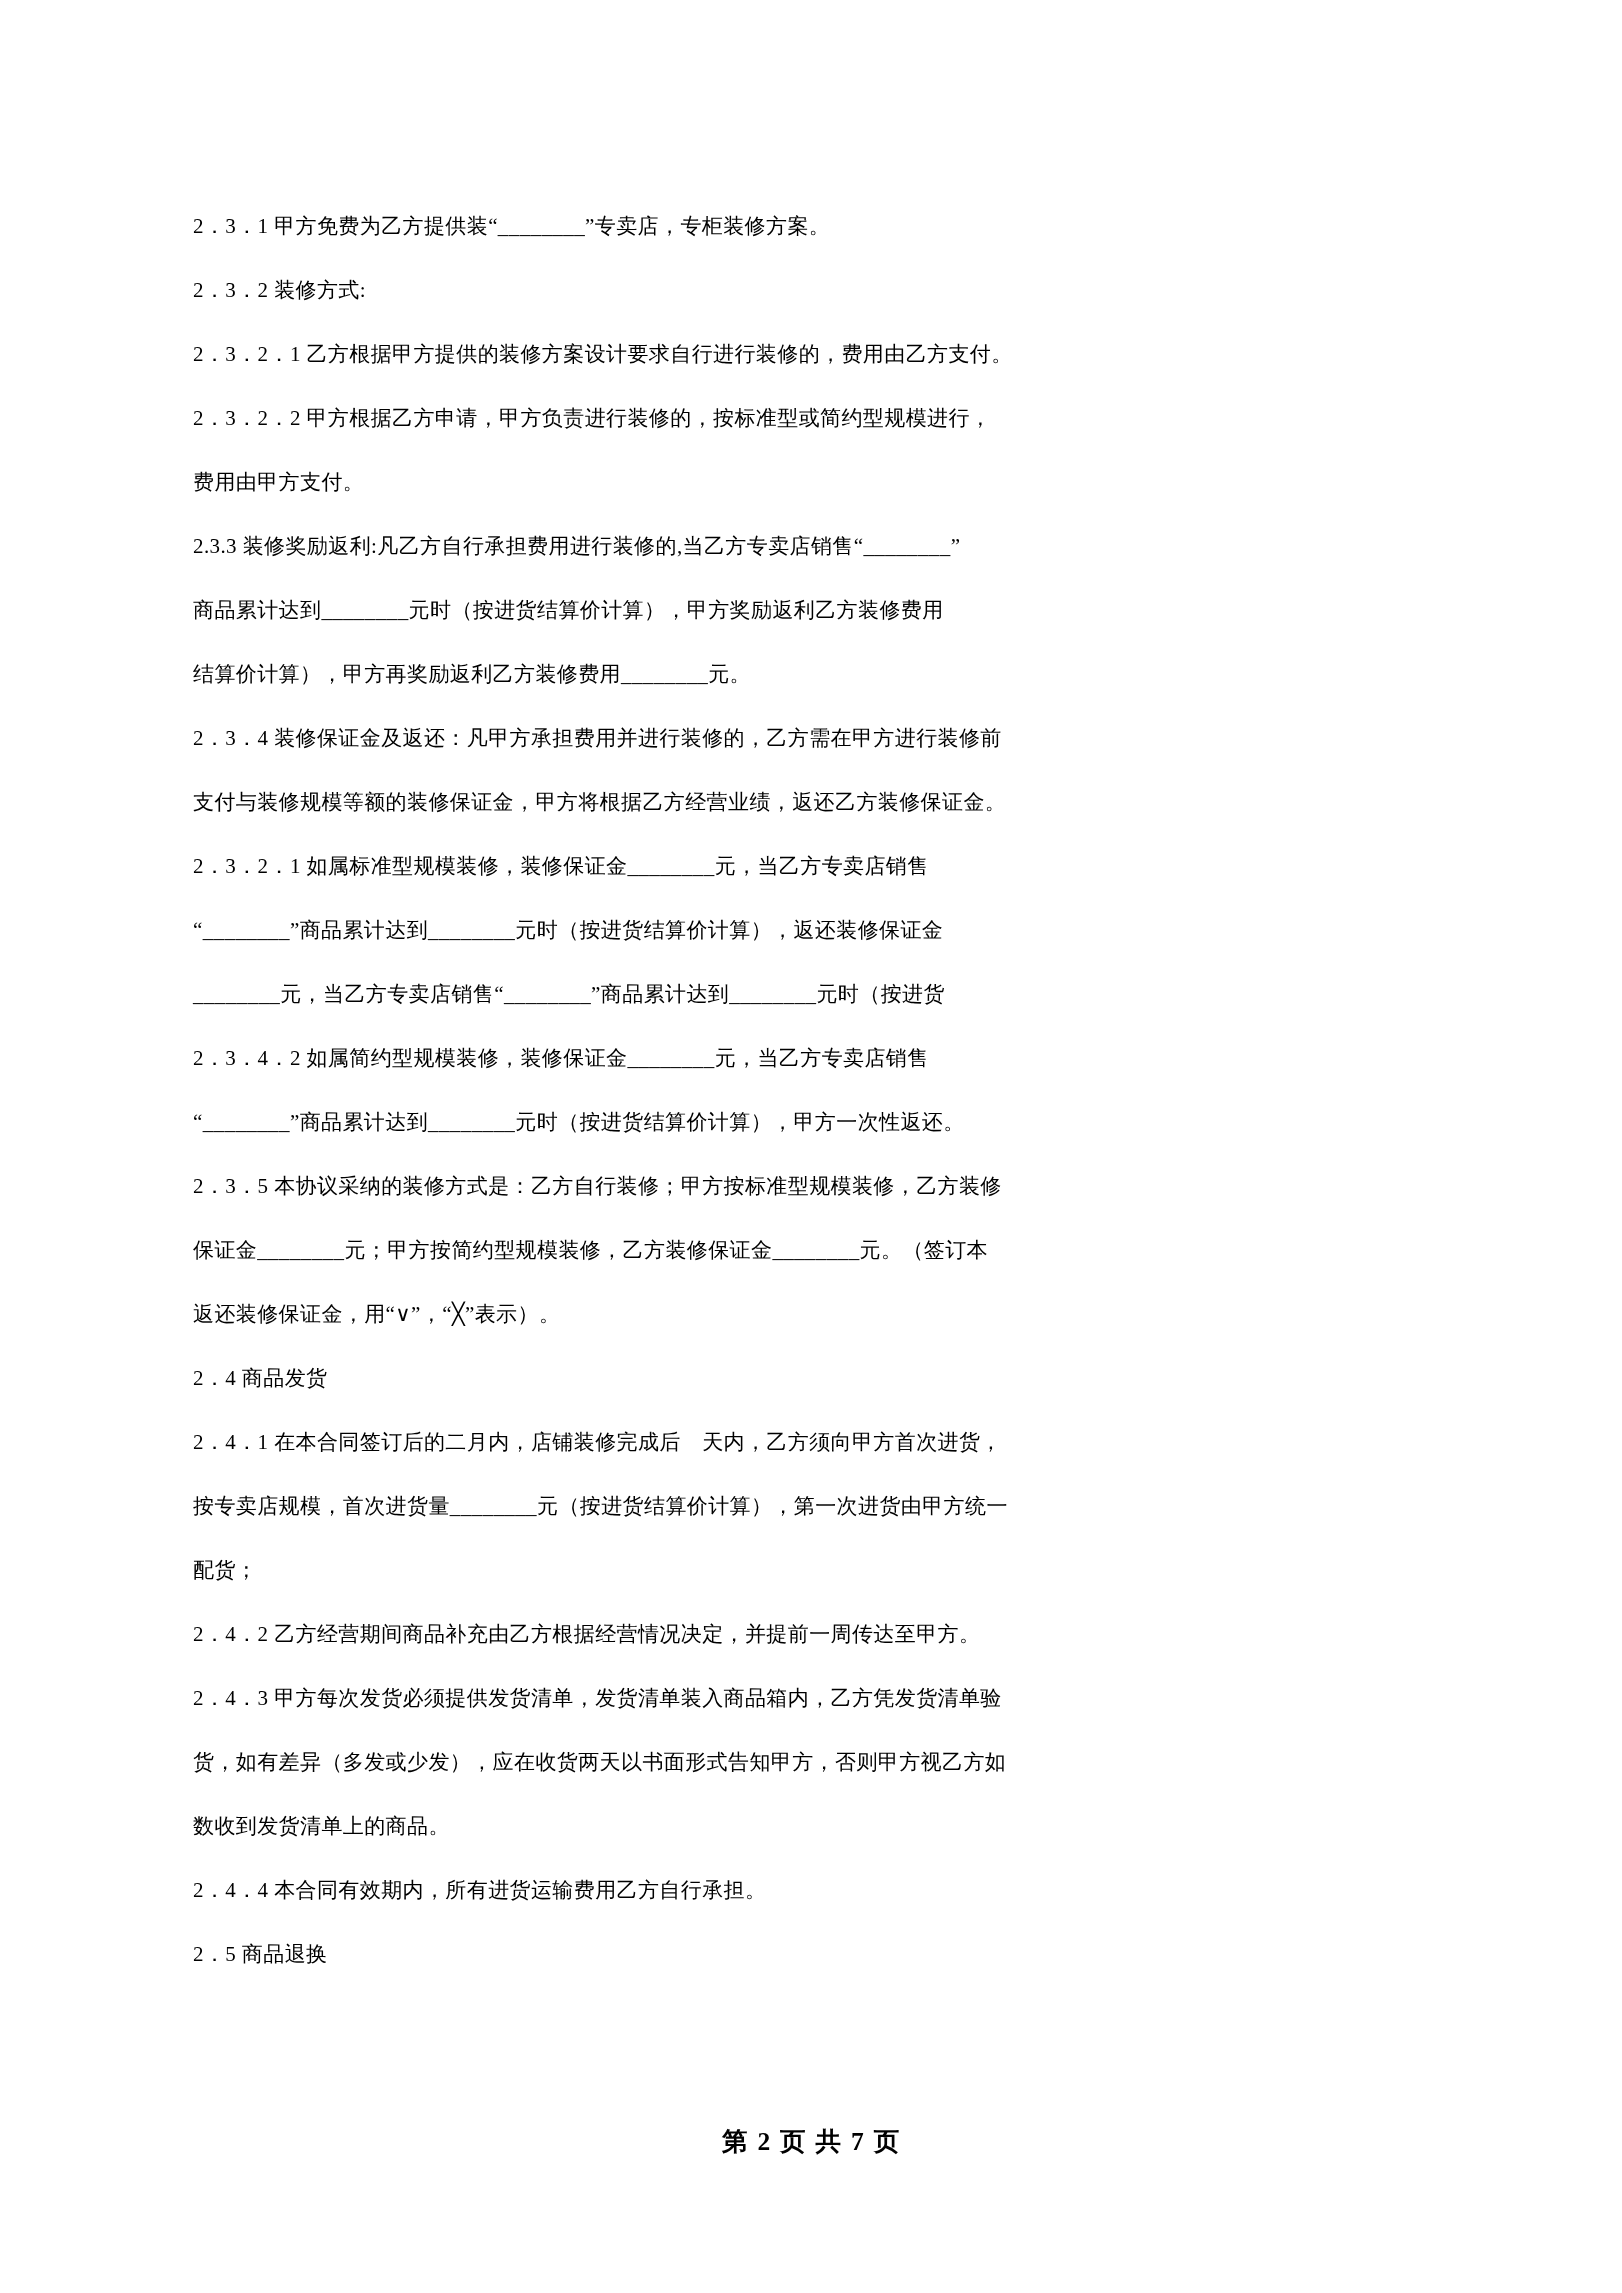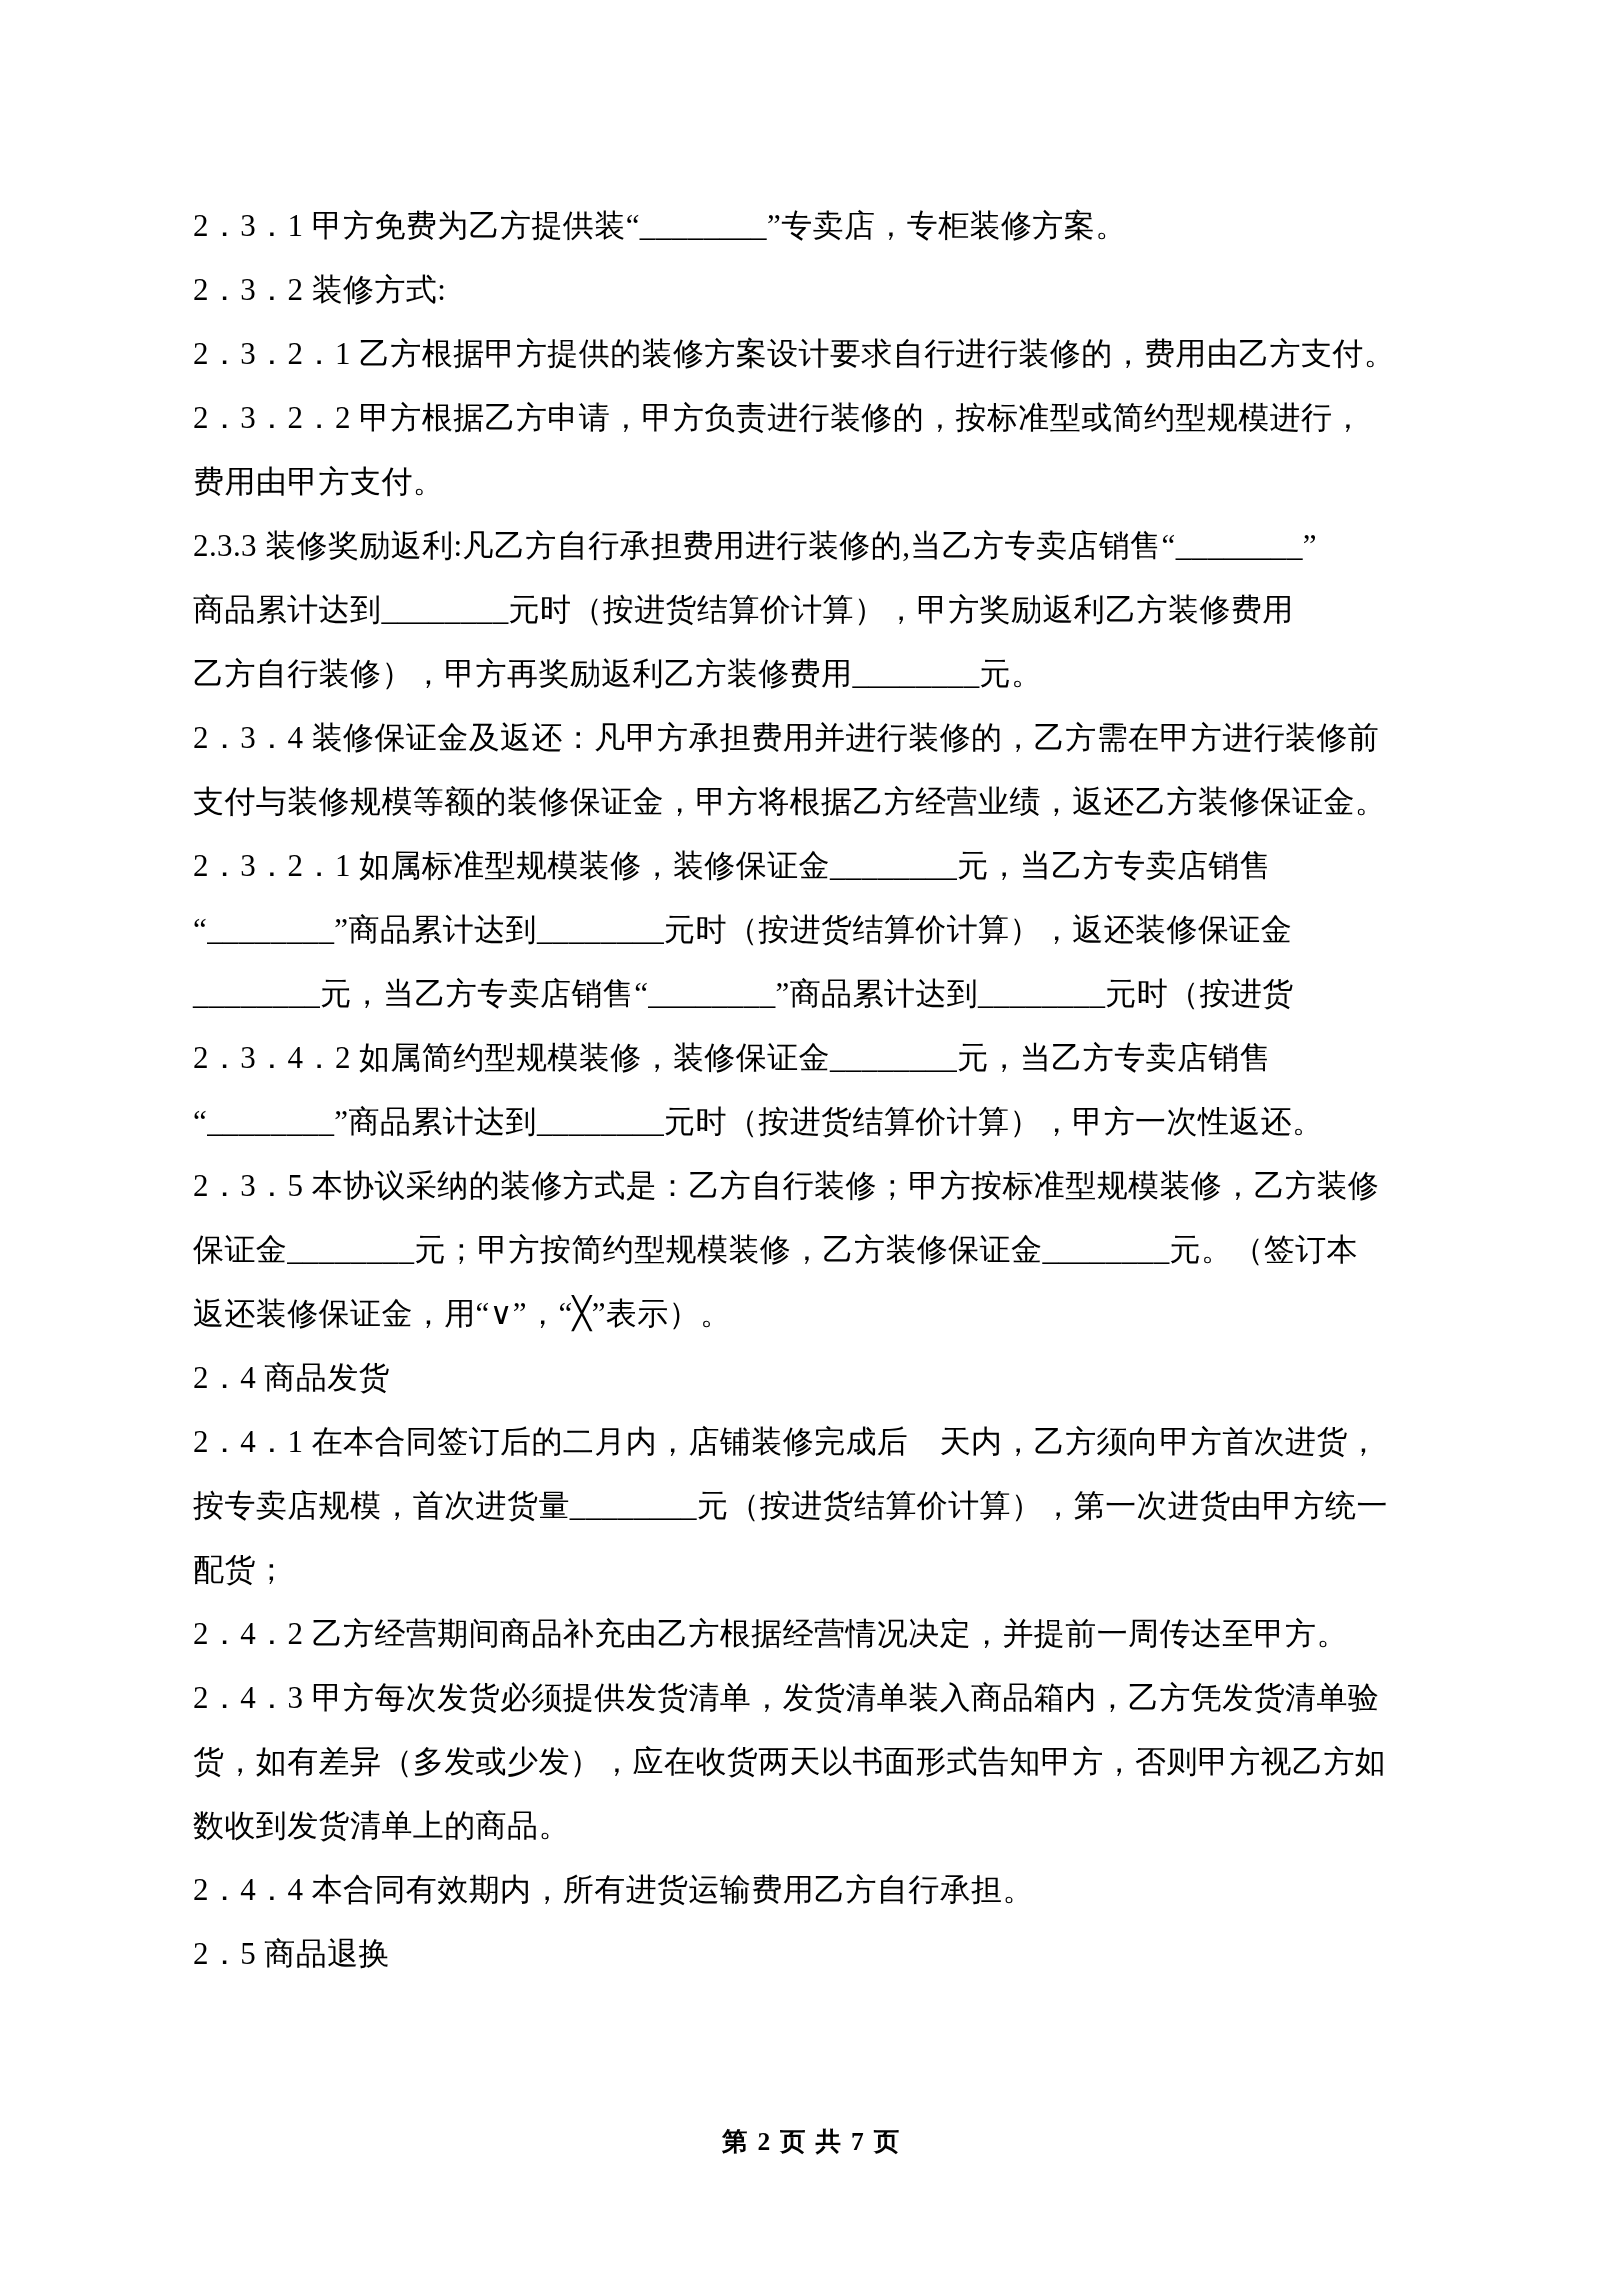--- a/index.html
+++ b/index.html
@@ -20,21 +20,21 @@
     height: 2294px;
     background: #ffffff;
   }
   .content {
     position: absolute;
     top: 194px;
     left: 193px;
     width: 1318px;
   }
   .line {
-    font-size: 31px;
+    font-size: 21px;
     line-height: 64px;
     height: 64px;
     white-space: nowrap;
     letter-spacing: 0.4px;
   }
   .footer {
     position: absolute;
     top: 2124px;
     left: 0;
     width: 1623px;
@@ -49,21 +49,21 @@
 
 <div class="page">
   <div class="content">
     <div class="line">2．3．1 甲方免费为乙方提供装“________”专卖店，专柜装修方案。</div>
     <div class="line">2．3．2 装修方式:</div>
     <div class="line">2．3．2．1 乙方根据甲方提供的装修方案设计要求自行进行装修的，费用由乙方支付。</div>
     <div class="line">2．3．2．2 甲方根据乙方申请，甲方负责进行装修的，按标准型或简约型规模进行，</div>
     <div class="line">费用由甲方支付。</div>
     <div class="line">2.3.3 装修奖励返利:凡乙方自行承担费用进行装修的,当乙方专卖店销售“________”</div>
     <div class="line">商品累计达到________元时（按进货结算价计算），甲方奖励返利乙方装修费用</div>
-    <div class="line">乙方自行装修），甲方再奖励返利乙方装修费用________元。</div>
+    <div class="line">结算价计算），甲方再奖励返利乙方装修费用________元。</div>
     <div class="line">2．3．4 装修保证金及返还：凡甲方承担费用并进行装修的，乙方需在甲方进行装修前</div>
     <div class="line">支付与装修规模等额的装修保证金，甲方将根据乙方经营业绩，返还乙方装修保证金。</div>
     <div class="line">2．3．2．1 如属标准型规模装修，装修保证金________元，当乙方专卖店销售</div>
     <div class="line">“________”商品累计达到________元时（按进货结算价计算），返还装修保证金</div>
     <div class="line">________元，当乙方专卖店销售“________”商品累计达到________元时（按进货</div>
     <div class="line">2．3．4．2 如属简约型规模装修，装修保证金________元，当乙方专卖店销售</div>
     <div class="line">“________”商品累计达到________元时（按进货结算价计算），甲方一次性返还。</div>
     <div class="line">2．3．5 本协议采纳的装修方式是：乙方自行装修；甲方按标准型规模装修，乙方装修</div>
     <div class="line">保证金________元；甲方按简约型规模装修，乙方装修保证金________元。（签订本</div>
     <div class="line">返还装修保证金，用“∨”，“╳”表示）。</div>

